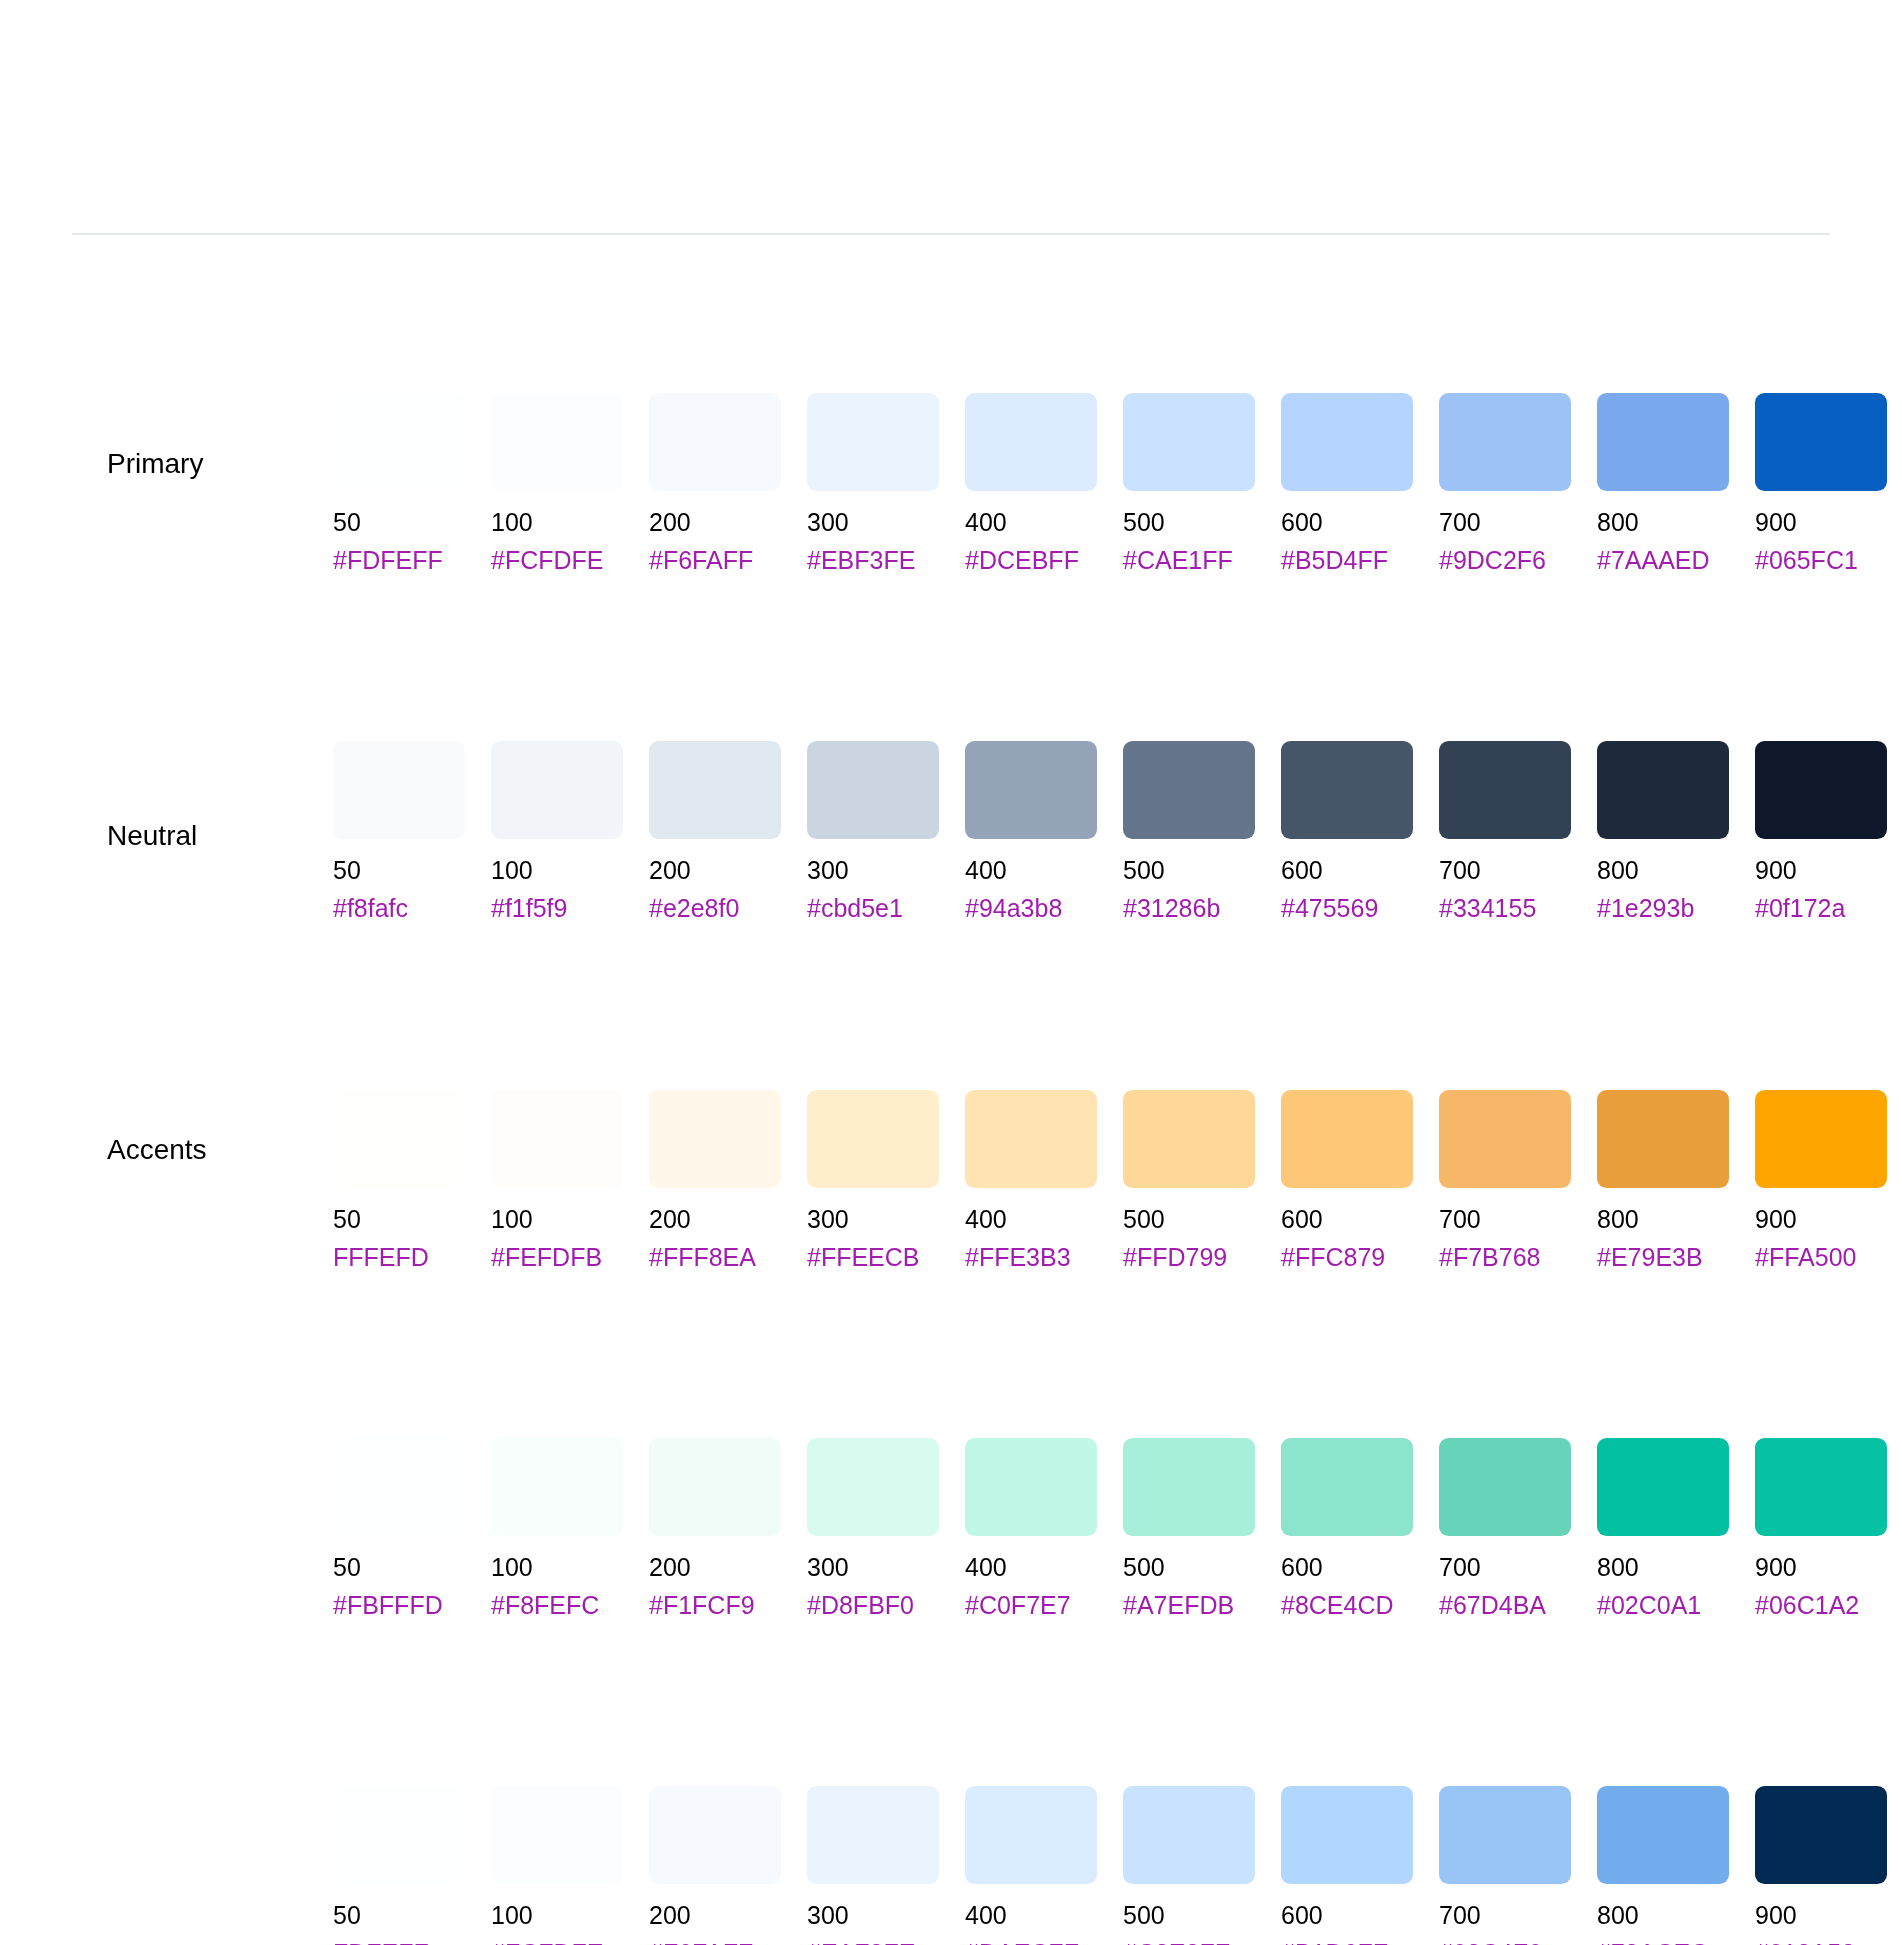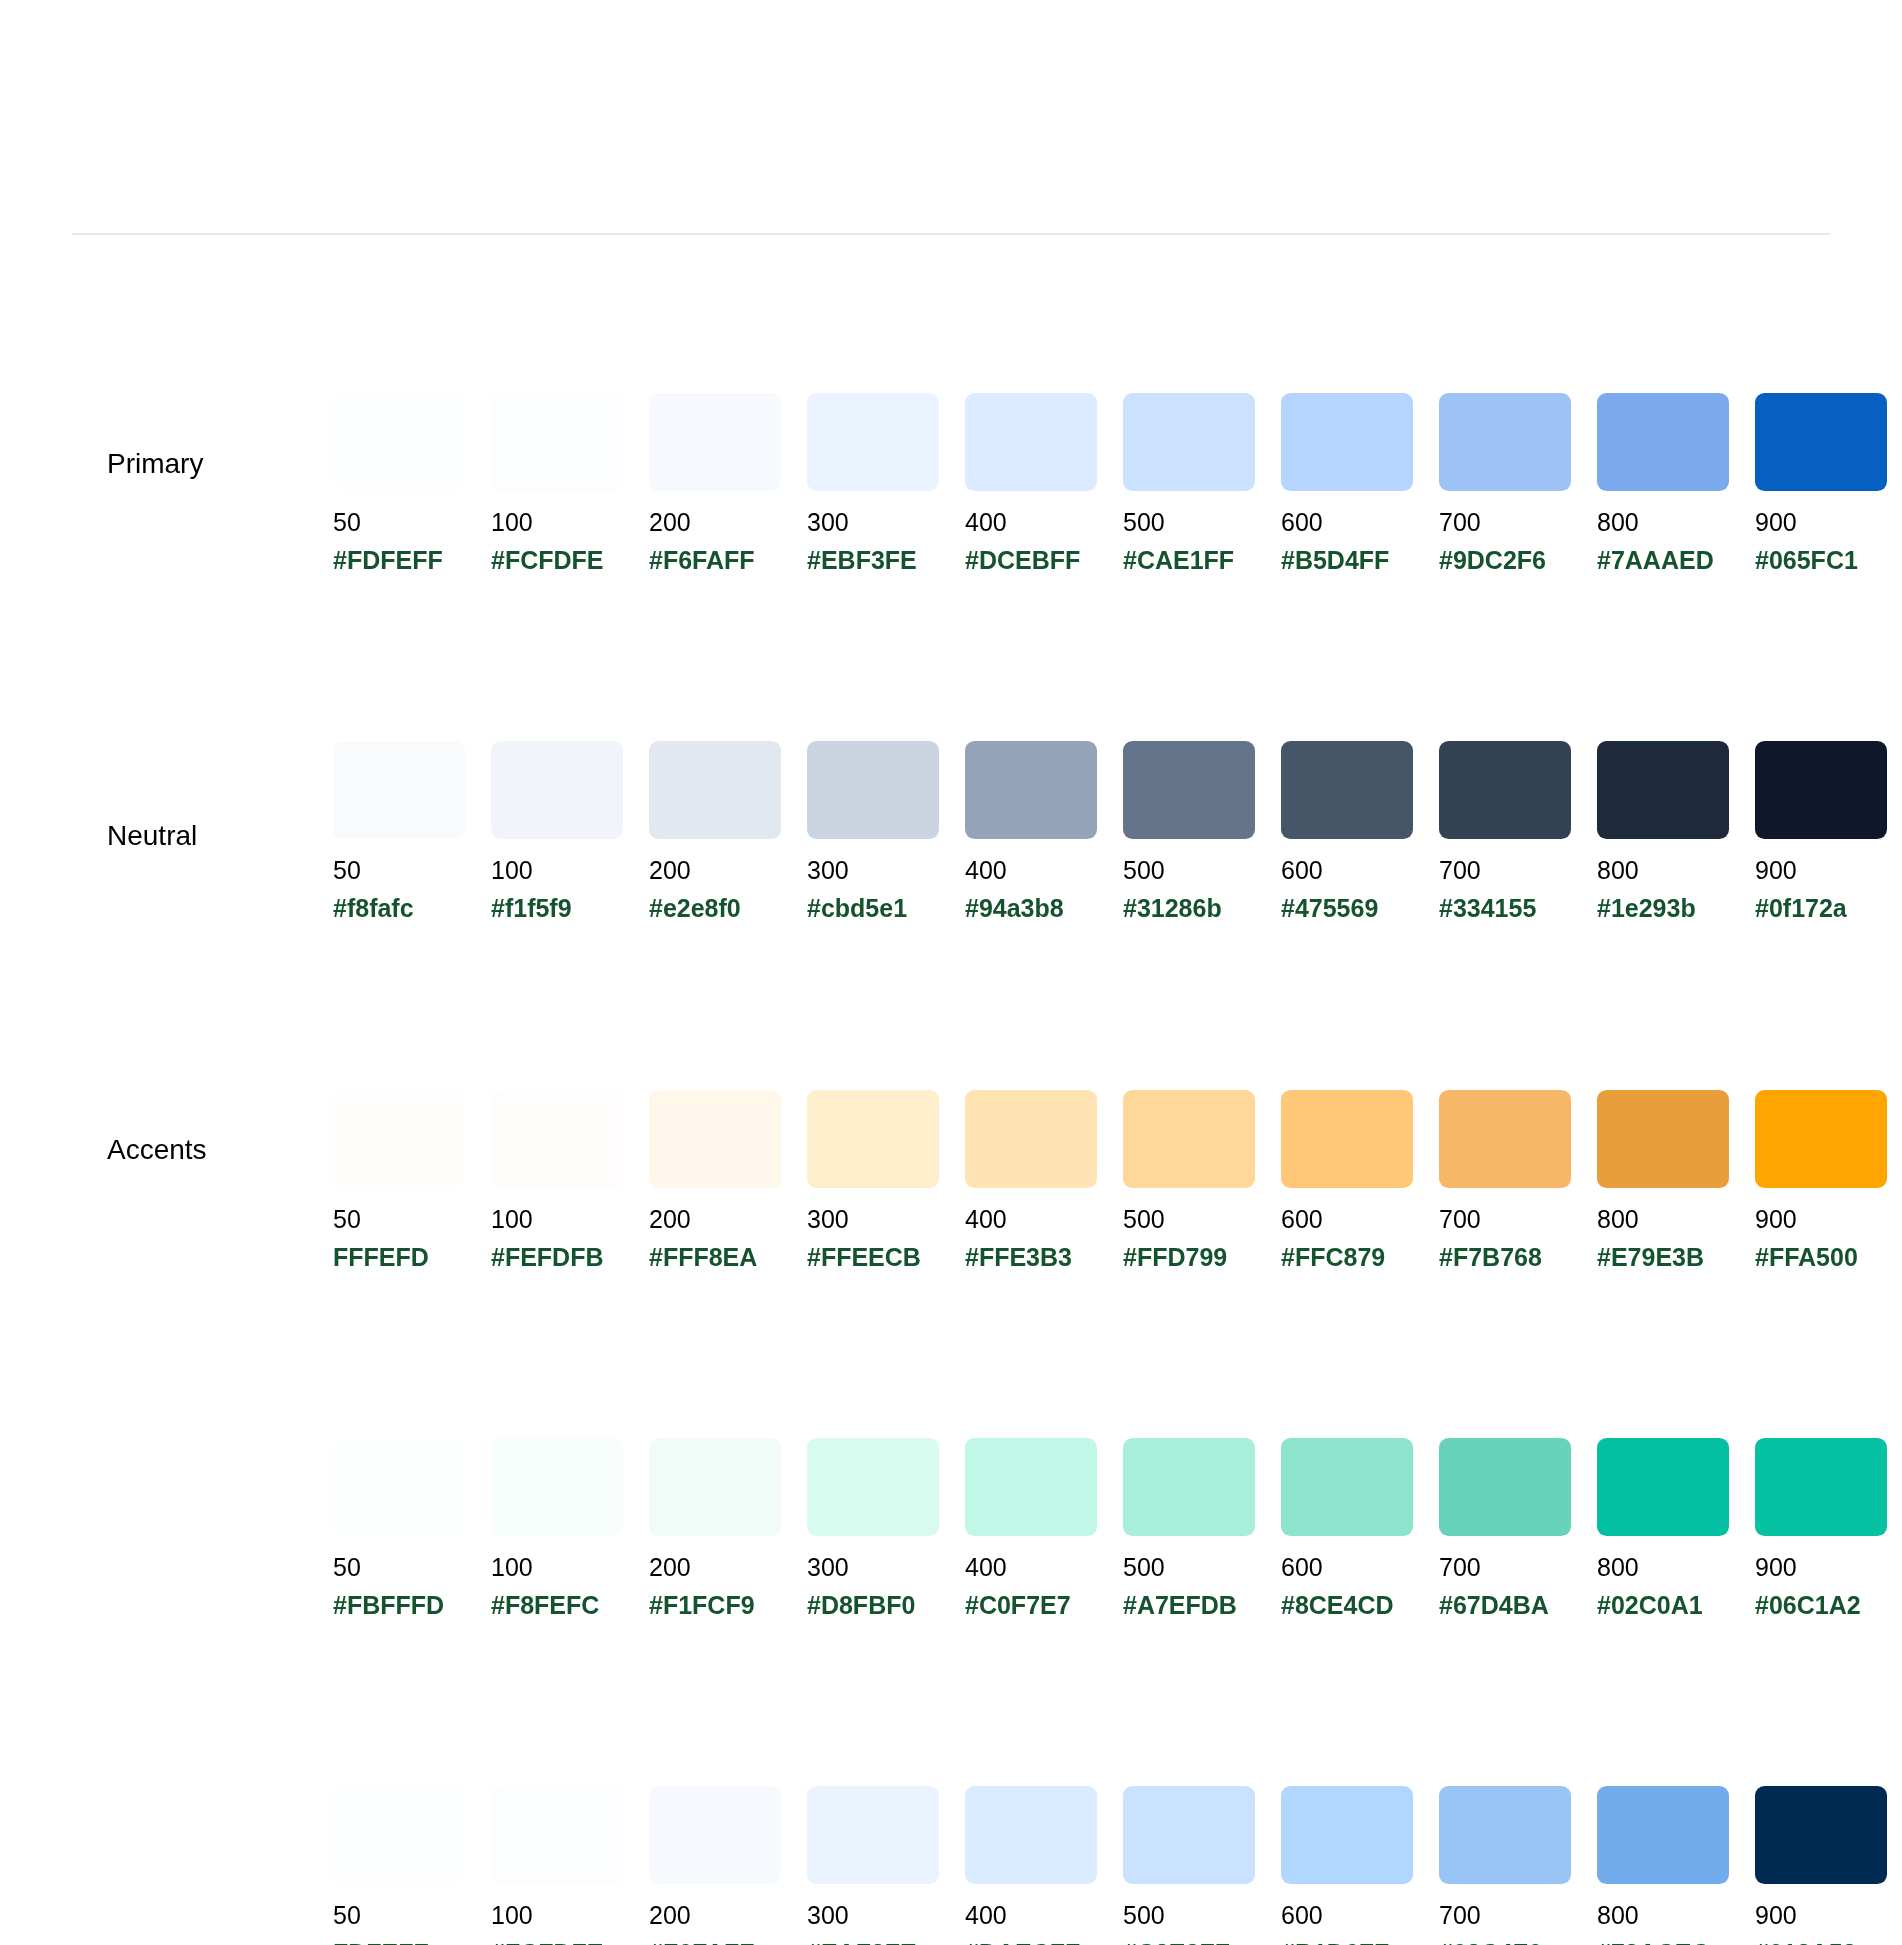--- a/index.html
+++ b/index.html
@@ -66,22 +66,22 @@
   .swatch-step {
     margin-top:19px;
     font-size:25px;
     font-weight:400;
     color:#000000;
     line-height:1;
   }
   .swatch-hex {
     margin-top:12.6px;
     font-size:25px;
-    font-weight:700;
-    color:#14532d;
+    font-weight:400;
+    color:#a21caf;
     line-height:1;
     white-space:nowrap;
   }
 </style>
 </head>
 <body>
 
 <div class="page">
 
 

